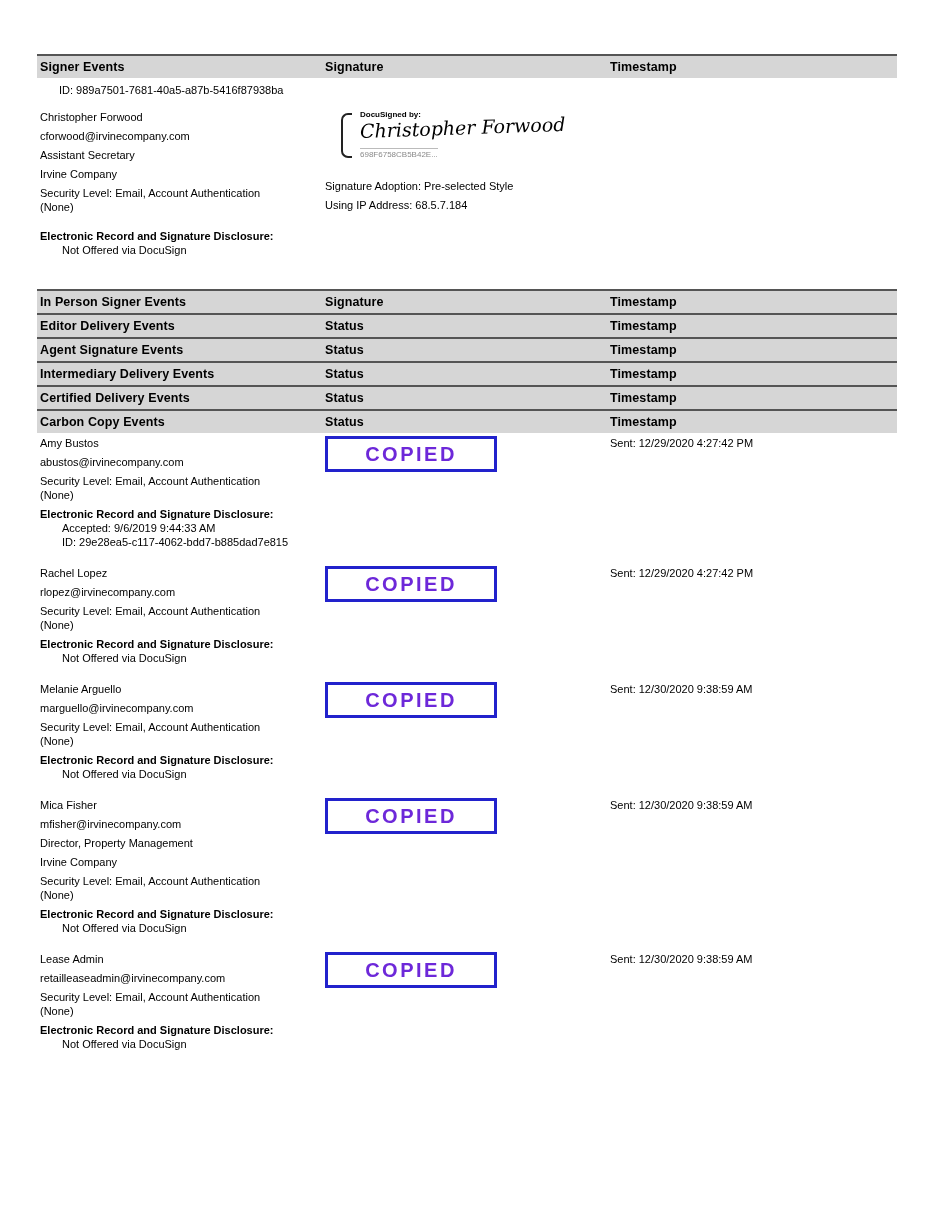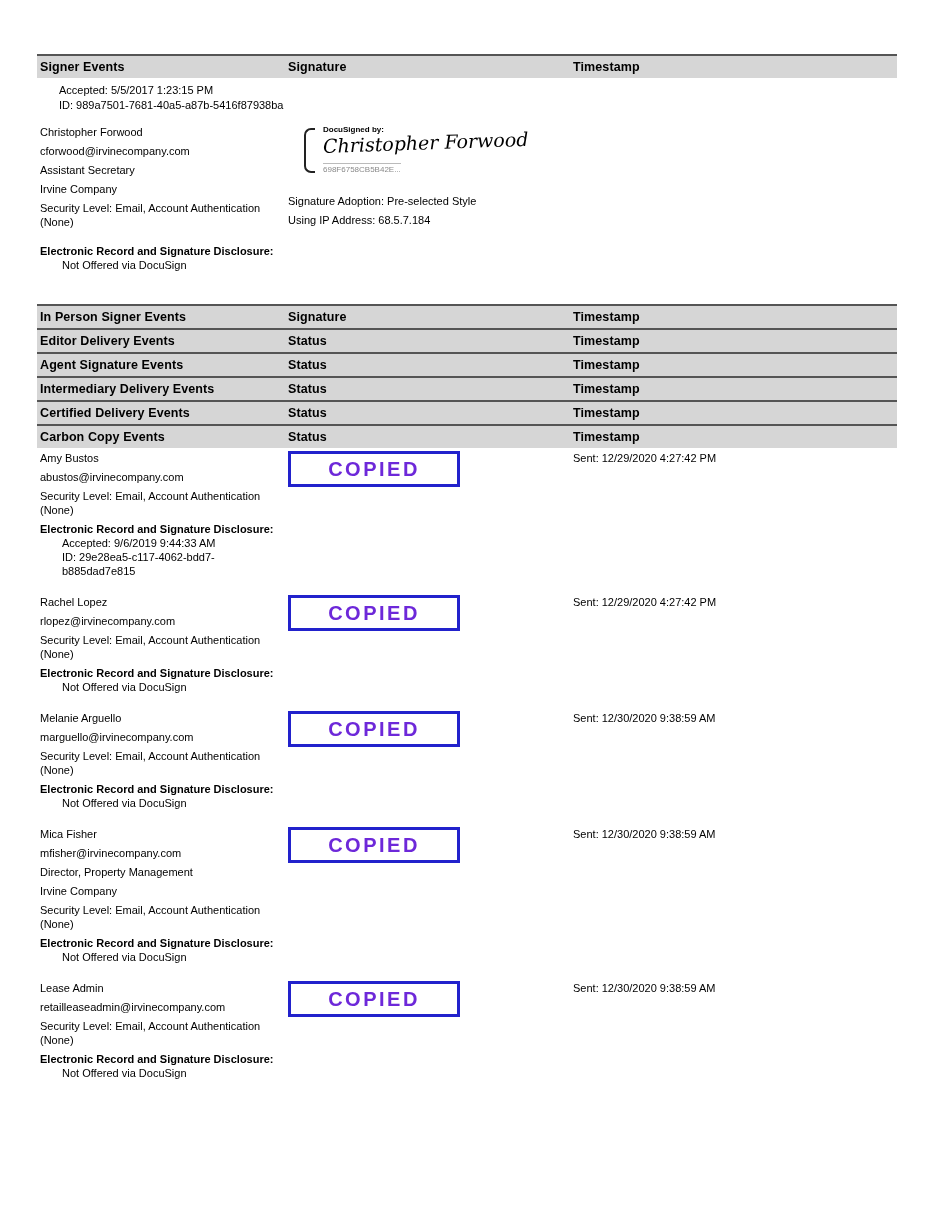--- a/index.html
+++ b/index.html
@@ -6,21 +6,21 @@
   html,body { background:#fff; }
   body { font-family:"Liberation Sans", sans-serif; color:#000; }
   .page { width:933px; height:1210px; position:relative; background:#fff; overflow:hidden; }
   .content { position:absolute; left:37px; top:54px; width:860px; }
 
   
   .bar { display:flex; align-items:center; height:24px; background:#d6d6d6; border-top:2px solid #555; }
   .bar + .bar, .bar.spaced { }
   .bc { font-weight:bold; font-size:12.5px; letter-spacing:0.1px; }
 
-  .c1 { width:251px; padding-left:3px; }
+  .c1 { width:288px; padding-left:3px; }
   .c2 { width:285px; }
   .c3 { flex:1; }
 
   .row { display:flex; }
 
   .line { font-size:11px; line-height:14px; margin-bottom:5px; }
   .sub  { margin-bottom:0; }
   .ind  { padding-left:22px; }
   .bold { font-weight:bold; }
 
@@ -54,21 +54,20 @@
 <div class="page">
   <div class="content">
 
     <div class="bar">
       <div class="c1 bc">Signer Events</div>
       <div class="c2 bc">Signature</div>
       <div class="c3 bc">Timestamp</div>
     </div>
 
     <div class="acceptance">
-      <div class="line ind">Accepted: 5/5/2017 1:23:15 PM</div>
       <div class="line ind">ID: 989a7501-7681-40a5-a87b-5416f87938ba</div>
     </div>
 
     <div class="row signer-row">
       <div class="c1">
         <div class="line">Christopher Forwood</div>
         <div class="line">cforwood@irvinecompany.com</div>
         <div class="line">Assistant Secretary</div>
         <div class="line">Irvine Company</div>
         <div class="line">

